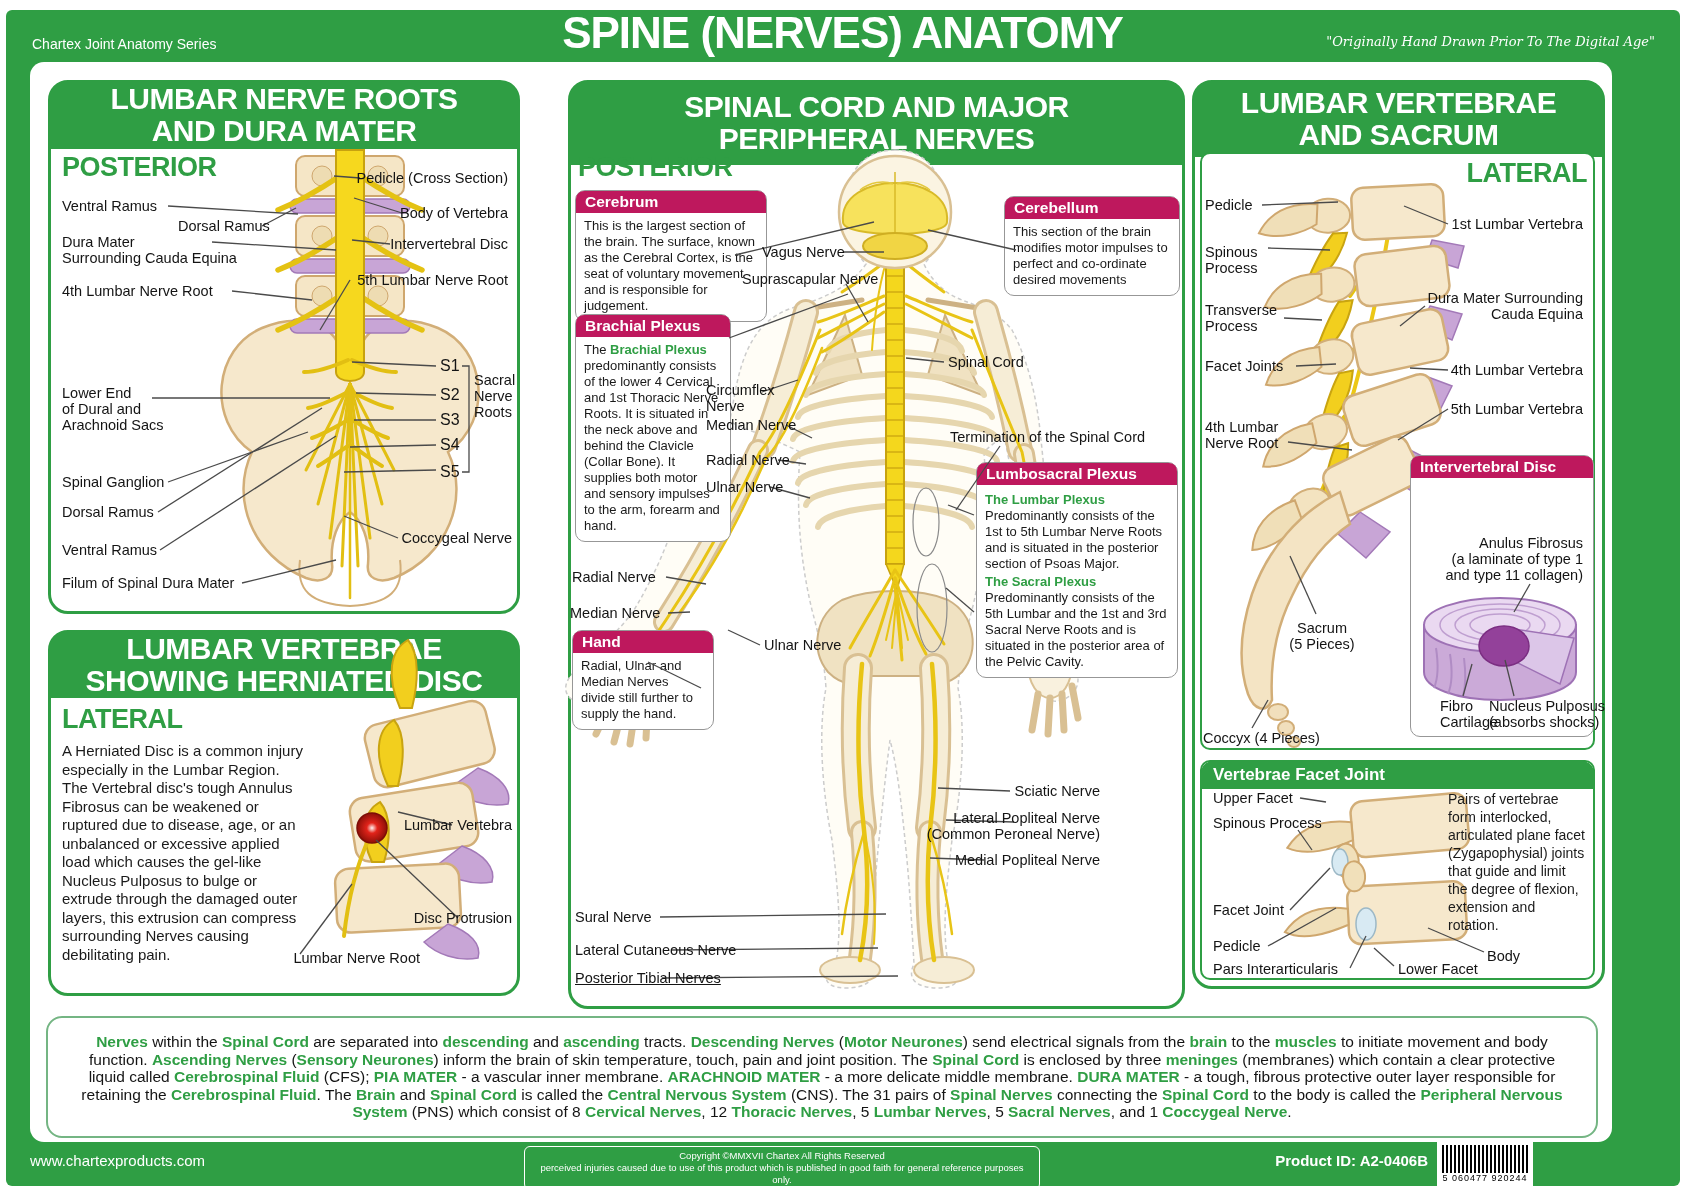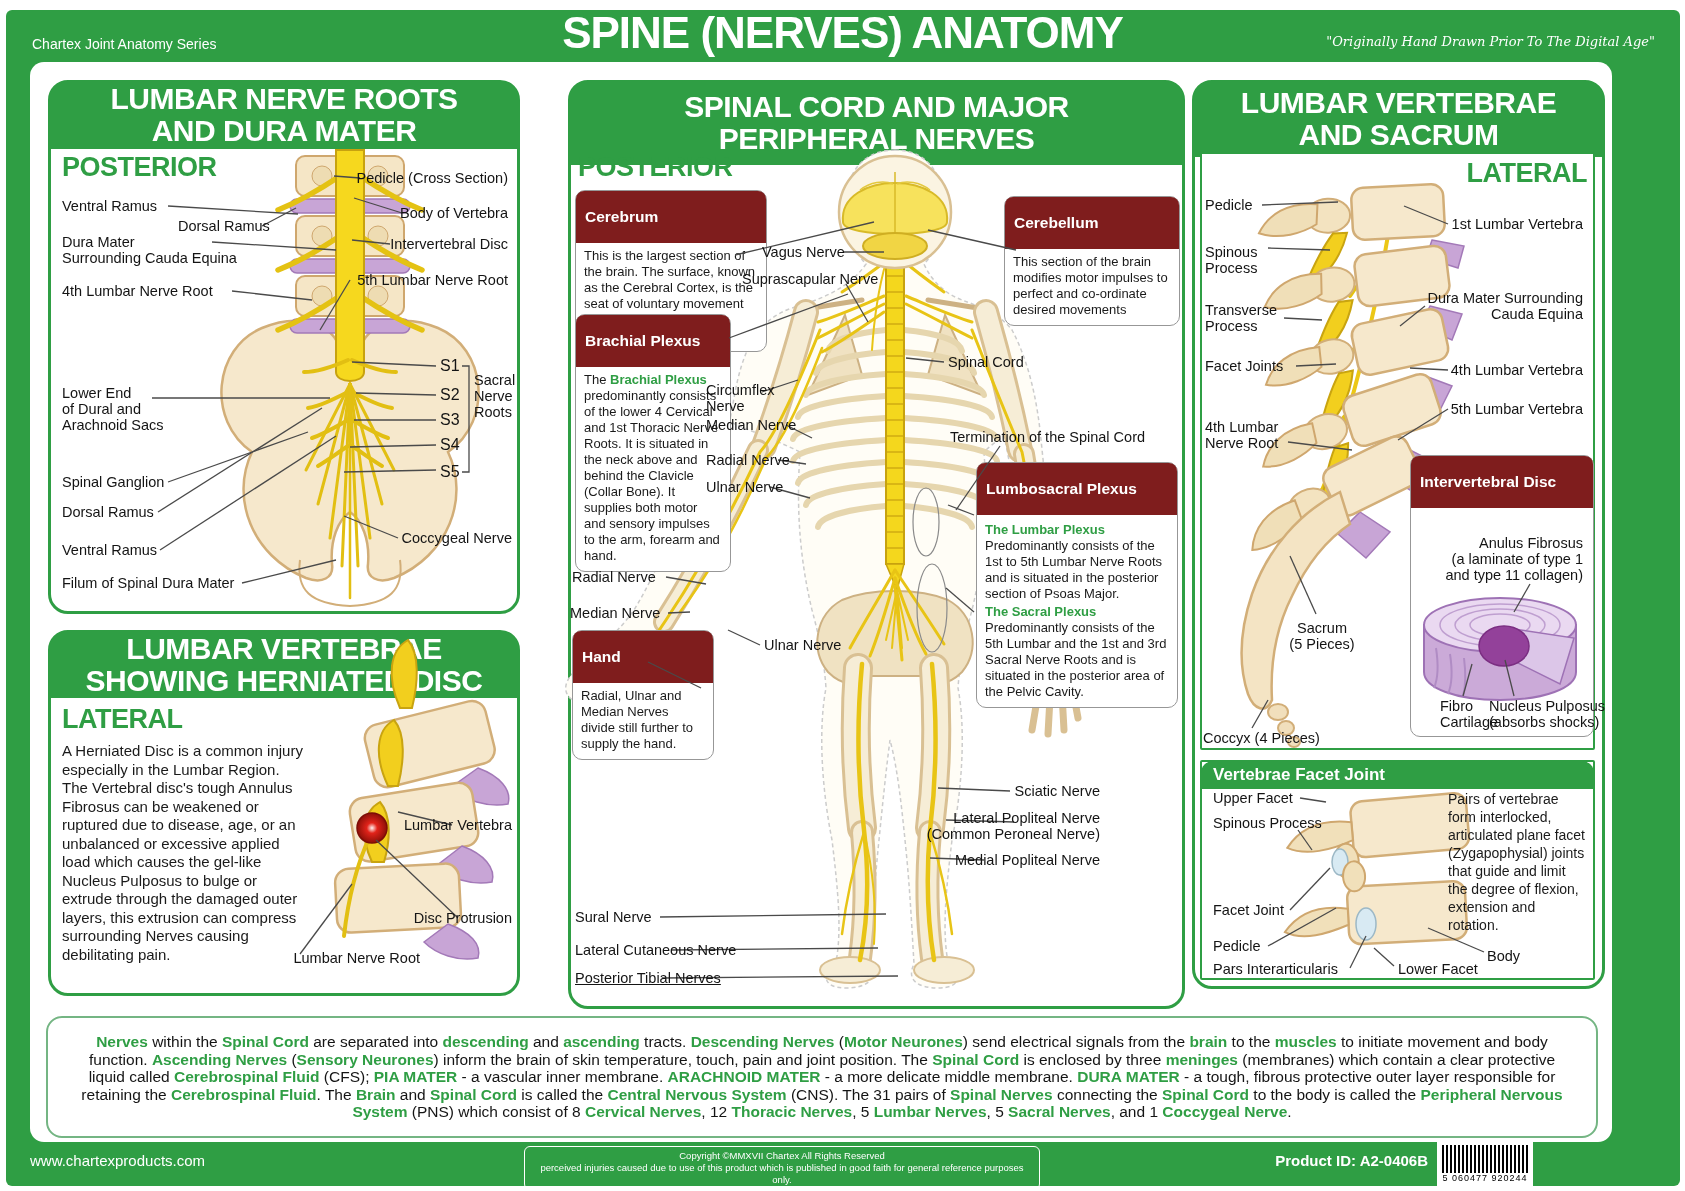--- a/index.html
+++ b/index.html
@@ -7,25 +7,25 @@
   .green-bg{position:absolute;left:6px;top:10px;right:5px;bottom:5px;background:#2f9e44;border-radius:6px}
   .content{position:absolute;left:30px;top:62px;width:1582px;height:1080px;background:#fff;border-radius:14px}
   .hdr-series{position:absolute;left:32px;top:36px;color:#fff;font-size:14px}
   .hdr-title{position:absolute;left:0;top:8px;width:1685px;text-align:center;color:#fff;font-weight:bold;font-size:44px;letter-spacing:-1px}
   .hdr-tag{position:absolute;right:30px;top:34px;color:#fff;font-style:italic;font-family:"DejaVu Serif",serif;font-size:13px}
   .panel{position:absolute;background:#fff;border:3px solid #2f9e44;border-radius:20px;z-index:5}
   .phead{position:absolute;left:-2px;top:-2px;right:-2px;background:#2f9e44;border-radius:18px 18px 0 0;color:#fff;
          font-weight:bold;text-align:center;white-space:pre-line;letter-spacing:-0.5px;font-size:30px;line-height:32px;
          display:flex;align-items:center;justify-content:center}
   .view{position:absolute;color:#2f9e44;font-weight:bold;font-size:27px;letter-spacing:-0.5px;z-index:40}
-  .frame{position:absolute;background:#fff;border:2.5px solid #2f9e44;border-radius:2px;z-index:6}
+  .frame{position:absolute;background:#fff;border:2.5px solid #2f9e44;border-radius:10px;z-index:6}
   .fhead{position:absolute;left:-1px;top:-1px;right:-1px;height:28px;background:#2f9e44;border-radius:12px 12px 0 0;
          color:#fff;font-weight:bold;font-size:17px;line-height:28px;padding-left:12px;box-sizing:border-box}
   .cbox{position:absolute;background:#fff;border:1.5px solid #979797;border-radius:10px;z-index:25}
-  .chead{background:#7f1d1d;color:#fff;font-weight:bold;font-size:15.5px;padding:17px 9px;border-radius:8px 8px 0 0}
+  .chead{background:#be185d;color:#fff;font-weight:bold;font-size:15.5px;padding:2px 9px;border-radius:8px 8px 0 0}
   .cbody{padding:5px 8px 7px;font-size:13px;line-height:16px;color:#1a1a1a}
   .g{color:#2f9e44;font-weight:bold}
   .lshead{color:#2f9e44;font-weight:bold;margin-top:2px}
   .lbl{position:absolute;font-size:14.5px;line-height:16px;color:#141414;white-space:pre-line;z-index:40}
   .lbl.r{text-align:right}
   .lbl.c{text-align:center}
   .par{position:absolute;font-size:15px;line-height:18.5px;color:#1a1a1a;z-index:40;white-space:nowrap}
   svg.layer{position:absolute;left:0;top:0;pointer-events:none}
   #artA{z-index:20} #artB{z-index:28} #leaders{z-index:35}
   #labels{position:absolute;left:0;top:0;width:1685px;height:1191px;z-index:40;pointer-events:none}

